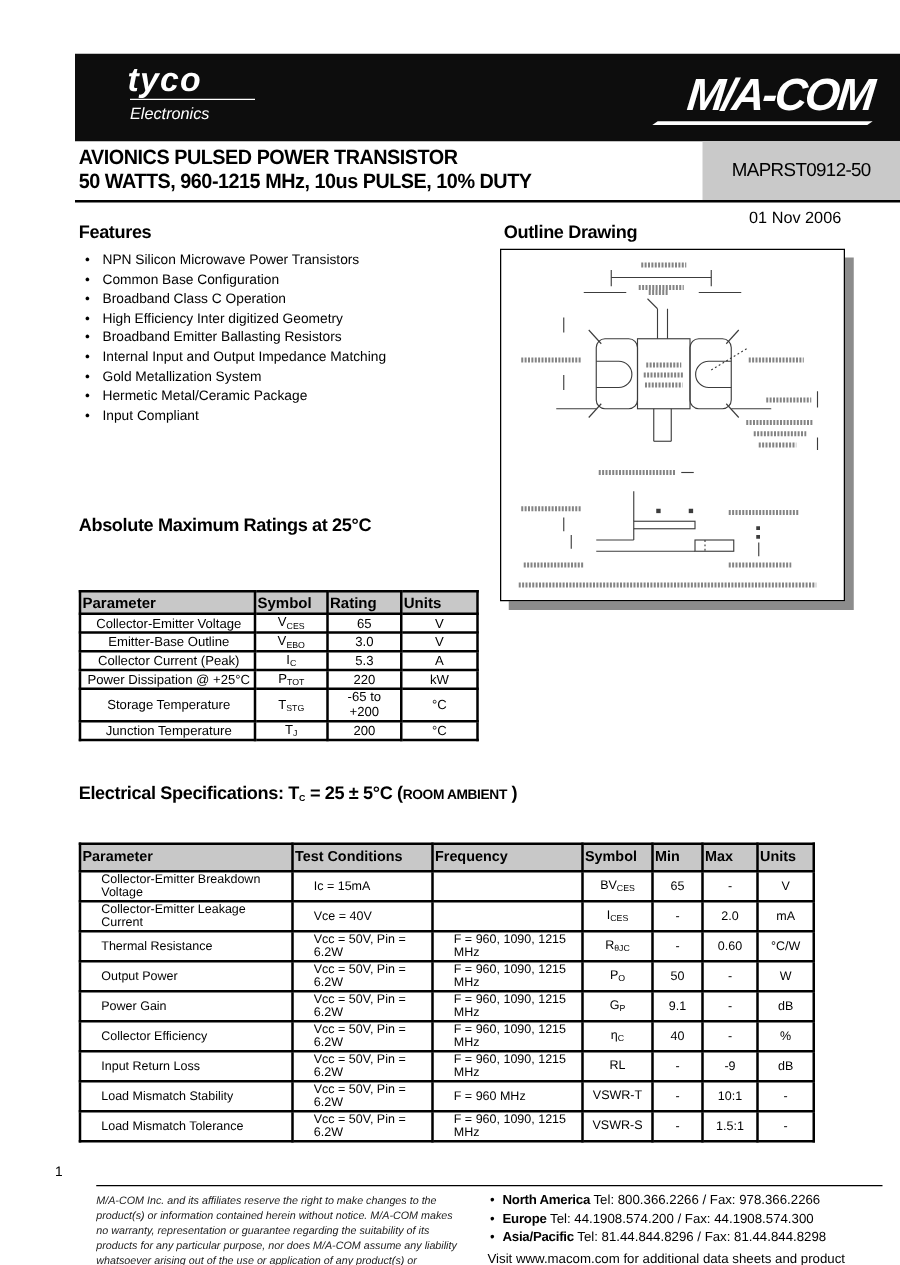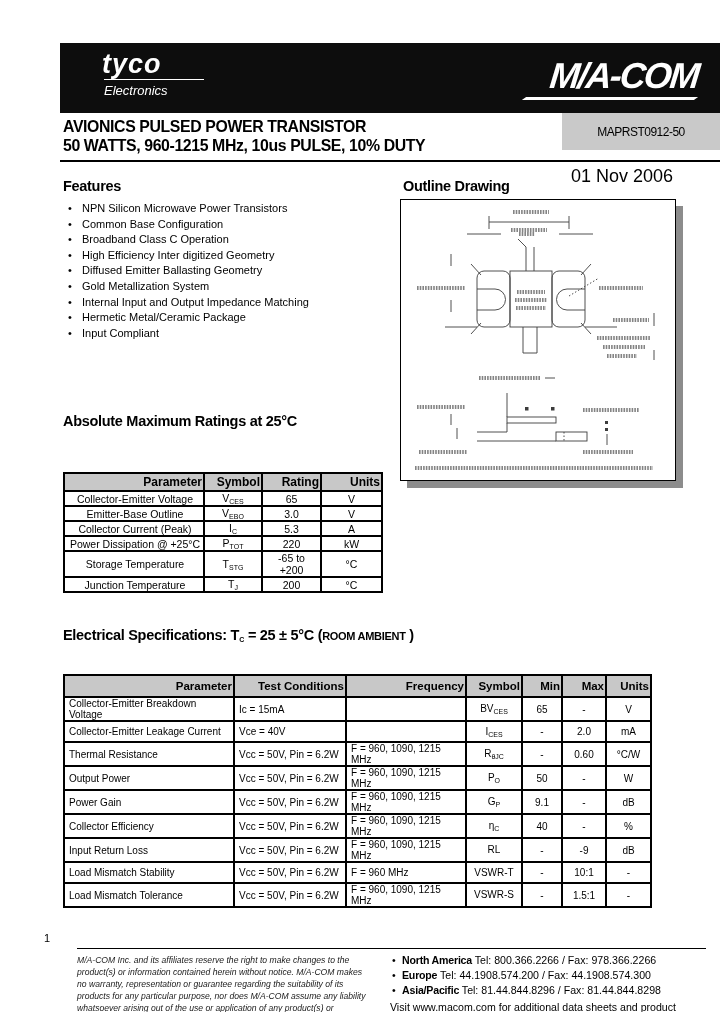--- a/index.html
+++ b/index.html
@@ -12,24 +12,24 @@
   .tyco-word{font-style:italic;font-weight:bold;font-size:27px;letter-spacing:1px;line-height:26px;}
   .tyco-rule{width:100px;height:1px;background:#fff;margin:2px 0 3px 2px;}
   .tyco-sub{font-style:italic;font-size:13px;padding-left:2px;}
   .macom{position:absolute;right:22px;top:12px;color:#fff;font-weight:bold;font-style:italic;
          font-size:36px;letter-spacing:-2px;transform:skewX(-6deg);}
   .macom-swash{position:absolute;right:24px;top:54px;width:172px;height:3px;background:#fff;transform:skewX(-55deg);}
 
   
   .title-block{position:absolute;left:63px;top:88px;width:490px;font-weight:bold;
                font-size:16.5px;line-height:19px;letter-spacing:-0.4px;transform:scale(0.96,1);transform-origin:left top;}
-  .part-box{position:absolute;left:562px;top:84px;right:0;height:37px;background:#c9c9c9;
-            display:flex;align-items:center;justify-content:center;font-size:12px;letter-spacing:-0.5px;}
+  .part-box{position:absolute;left:562px;top:84px;right:0;height:47px;background:#c9c9c9;
+            display:flex;align-items:center;justify-content:center;font-size:15px;letter-spacing:-0.5px;}
   .hrule{position:absolute;left:60px;top:131px;right:0;height:2px;background:#000;}
-  .date{position:absolute;top:137px;right:47px;font-size:18px;}
+  .date{position:absolute;top:137px;right:47px;font-size:13px;}
 
   
   .features{position:absolute;left:63px;top:149px;width:330px;}
   .h-sec{font-weight:bold;font-size:14.5px;letter-spacing:-0.3px;margin:0 0 7px 0;}
   .feat-list{margin:0;padding:0;list-style:none;font-size:11px;}
   .feat-list li{position:relative;padding-left:19px;line-height:15.6px;}
   .feat-list li::before{content:"•";position:absolute;left:5px;}
 
   
   .outline-head{position:absolute;left:403px;top:149px;}
@@ -38,30 +38,30 @@
   .drawing svg{display:block;}
   .ln{stroke:#3c3c3c;stroke-width:0.9;fill:none;}
   .sm{stroke:#6e6e6e;stroke-width:4;fill:none;stroke-dasharray:1.6 1.1;opacity:.85;}
   .dt{stroke:#3c3c3c;stroke-width:0.9;fill:none;stroke-dasharray:1.5 2;}
 
   
   .sec-amr{position:absolute;left:63px;top:384px;}
   .sec-es{position:absolute;left:63px;top:598px;}
   table{border-collapse:collapse;table-layout:fixed;}
   table,th,td{border:2px solid #000;}
-  th{background:#c8c8c8;font-weight:bold;text-align:right;}
+  th{background:#c8c8c8;font-weight:bold;text-align:left;}
   td{background:#fff;}
   .amr-table{position:absolute;left:63px;top:443px;width:318px;font-size:10.5px;}
   .amr-table th{font-size:12px;height:14px;}
   .amr-table td{height:13px;text-align:center;padding:0 2px;}
   .amr-table td.l{text-align:center;padding-left:4px;}
   .es-table{position:absolute;left:63px;top:645px;width:587px;font-size:10px;}
   .es-table th{font-size:11.5px;height:18px;}
   .es-table td{height:19px;text-align:center;padding:0 2px;}
-  .es-table td.l{text-align:left;padding-left:4px;}
+  .es-table td.l{text-align:left;padding-left:16px;}
   sub{font-size:7px;vertical-align:-2px;letter-spacing:0;}
   .es-head-small{font-size:11px;}
 
   
   .pageno{position:absolute;left:44px;top:903px;font-size:11px;}
   .footer-rule{position:absolute;left:77px;top:919px;width:629px;height:1px;background:#000;}
   .disclaimer{position:absolute;left:77px;top:925px;width:296px;font-size:8.6px;font-style:italic;
               line-height:12px;color:#1a1a1a;}
   .contacts{position:absolute;left:390px;top:924px;width:322px;font-size:10.6px;}
   .contact-line{position:relative;padding-left:12px;line-height:15px;}
@@ -92,23 +92,23 @@
   <div class="hrule"></div>
   <div class="date">01 Nov 2006</div>
 
   <div class="features">
     <div class="h-sec">Features</div>
     <ul class="feat-list">
       <li>NPN Silicon Microwave Power Transistors</li>
       <li>Common Base Configuration</li>
       <li>Broadband Class C Operation</li>
       <li>High Efficiency Inter digitized Geometry</li>
-      <li>Diffused Emitter Ballasting Geometry</li>
+      <li>Broadband Emitter Ballasting Resistors</li>
+      <li>Internal Input and Output Impedance Matching</li>
       <li>Gold Metallization System</li>
-      <li>Internal Input and Output Impedance Matching</li>
       <li>Hermetic Metal/Ceramic Package</li>
       <li>Input Compliant</li>
     </ul>
   </div>
 
   <div class="h-sec outline-head">Outline Drawing</div>
   <div class="drawing">
     <svg width="274" height="280" viewBox="0 0 274 280">
 
       <line class="ln" x1="88" y1="22" x2="168" y2="22"></line>

